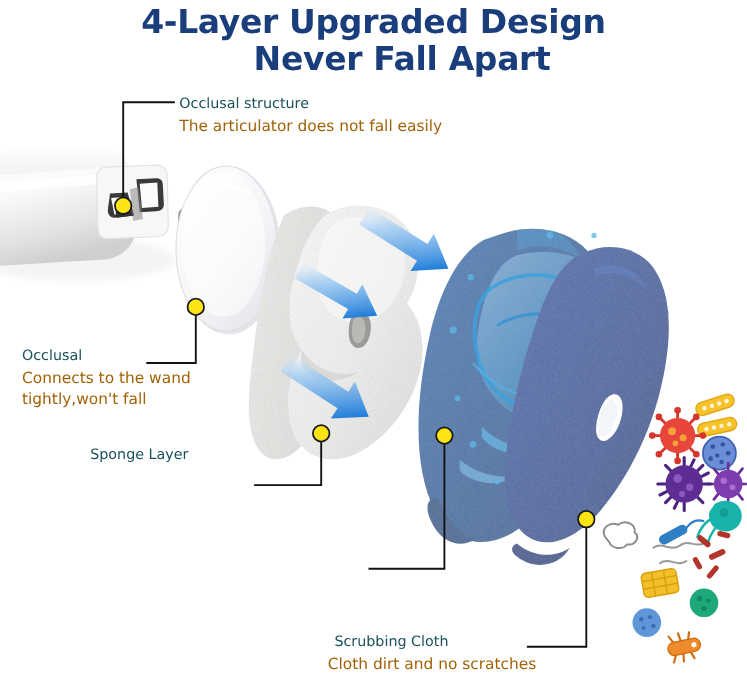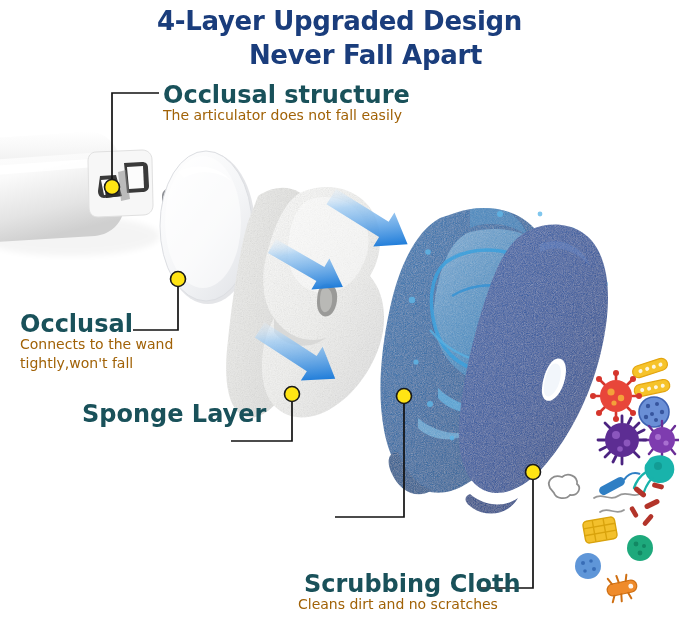--- a/index.html
+++ b/index.html
@@ -15,35 +15,35 @@
 
   
   .title-block {
     position:absolute; left:0; top:0; width:679px;
     text-align:center;
     pointer-events:none;
   }
   .title-line {
     font-family:"DejaVu Sans", sans-serif;
     font-weight:bold;
-    font-size:26px;
+    font-size:30px;
     letter-spacing:-0.3px;
     line-height:34px;
     color:#1a3d7c;
     white-space:nowrap;
   }
   .title-line.l1 { margin-top:4px; }
   .title-line.l2 { padding-left:52px; }
 
   
   .callout { position:absolute; }
   .callout .ttl {
     font-family:"DejaVu Sans", sans-serif;
-    font-weight:bold;
-    font-size:24px;
+    font-weight:normal;
+    font-size:13px;
     color:#19515a;
     white-space:nowrap;
     line-height:22px;
   }
   .callout .sub {
     font-family:"DejaVu Sans", sans-serif;
     font-size:14px;
     color:#a16207;
     line-height:19px;
     white-space:nowrap;
@@ -508,16 +508,16 @@
     <div class="sub">tightly,won't fall</div>
   </div>
 
   <div class="callout" id="callout-sponge">
     <div class="ttl">Sponge Layer</div>
   </div>
 
 
   <div class="callout" id="callout-scrubbing">
     <div class="ttl">Scrubbing Cloth</div>
-    <div class="sub">Cleans dirt and no scratches</div>
+    <div class="sub">Cloth dirt and no scratches</div>
   </div>
 
 </div>
 
 </body></html>

